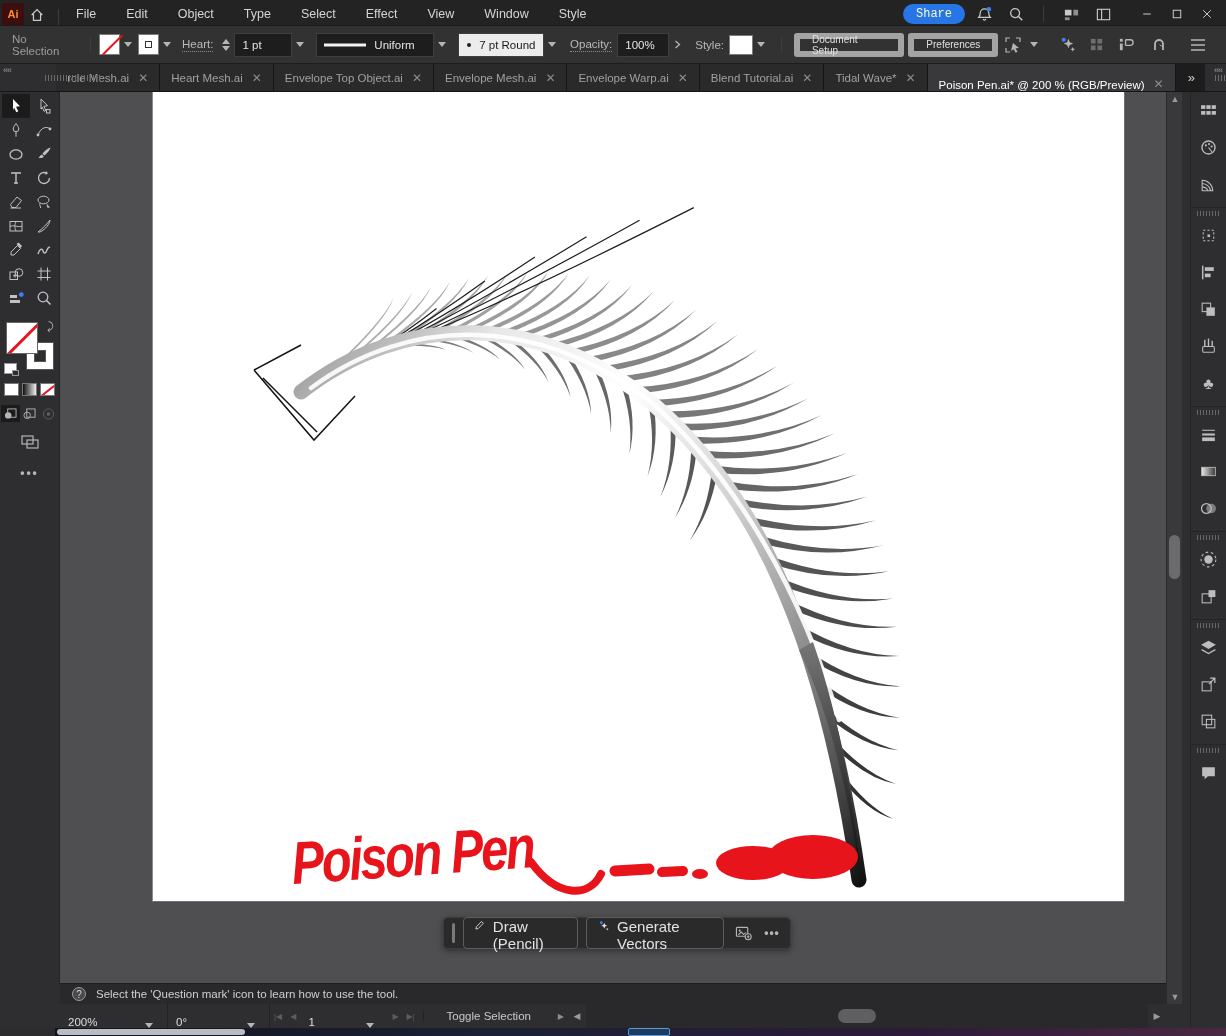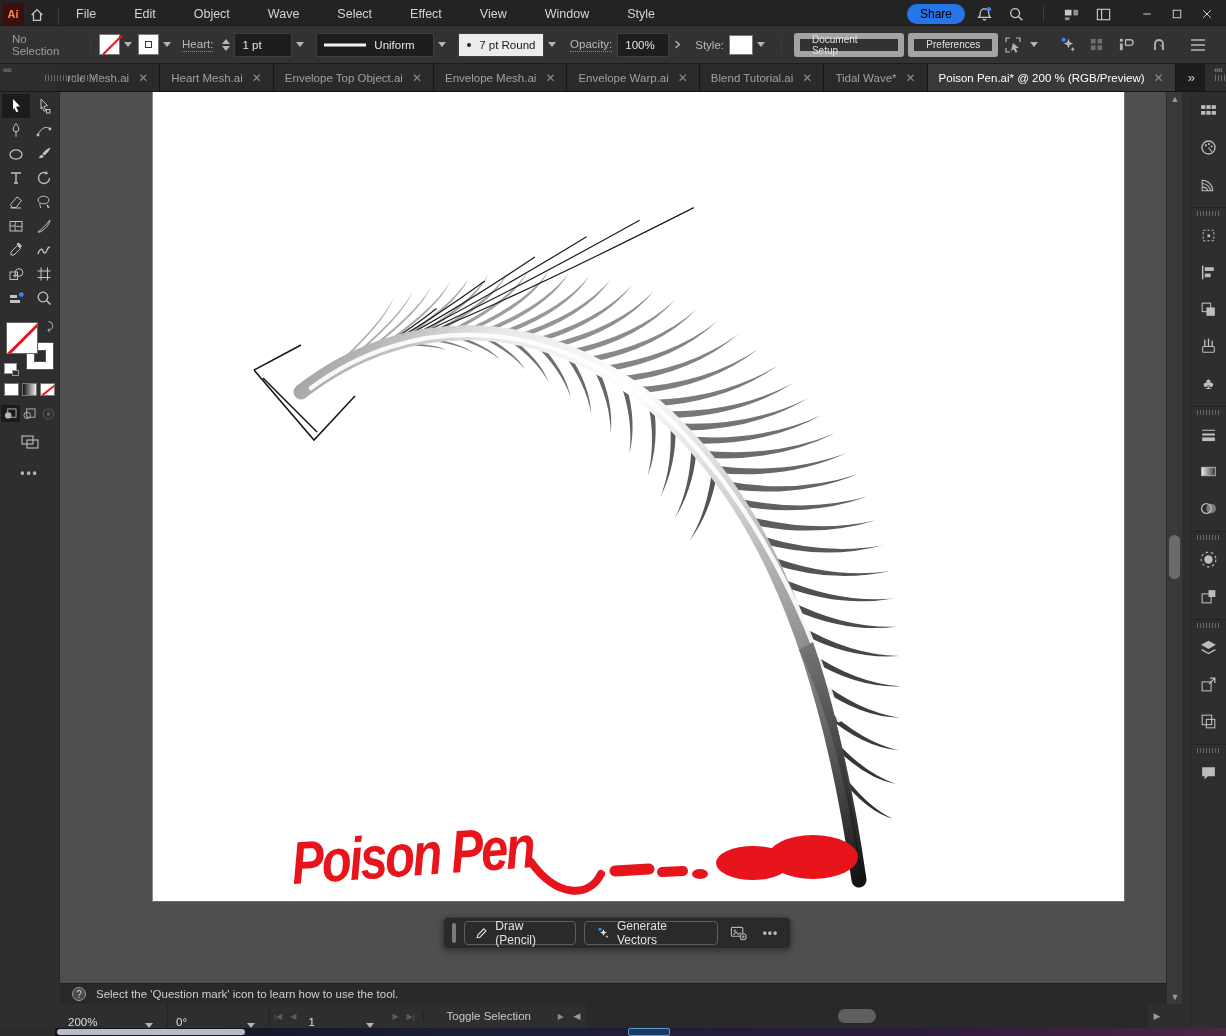--- a/index.html
+++ b/index.html
@@ -4,24 +4,24 @@
 <style>
   html,body{margin:0;padding:0;background:#111;}
   *{box-sizing:border-box;font-family:"Liberation Sans",sans-serif;}
   #app{position:relative;width:1226px;height:1036px;background:#2e2e30;overflow:hidden;color:#c6c6c6;font-size:12px;}
   .abs{position:absolute;}
   
   #menubar{left:0;top:0;width:1226px;height:26px;background:#232324;display:flex;align-items:flex-end;border-bottom:1px solid #1a1a1a;}
   .ai-logo{width:22px;height:22px;margin-left:2px;background:#3d0e0e;color:#ff8a3c;font-weight:bold;font-size:11px;display:flex;align-items:center;justify-content:center;border-radius:2px;}
   .mb-ic{width:26px;height:20px;display:flex;align-items:center;justify-content:center;color:#c9c9c9;}
   .vsep{width:1px;height:16px;background:#3d3d3f;margin:0 8px;}
-  #menus{display:flex;align-items:center;gap:20px;}
+  #menus{display:flex;align-items:center;gap:12px;}
   .menu-item{padding:4px 9px;color:#d4d4d4;font-size:12.5px;cursor:default;}
   #mb-right{margin-left:auto;display:flex;align-items:center;gap:6px;padding-right:4px;}
-  .share-btn{background:#2676e8;color:#000000;border-radius:11px;padding:3px 13px;font-size:12px;}
+  .share-btn{background:#2676e8;color:#fef9c3;border-radius:11px;padding:3px 13px;font-size:12px;font-family:Liberation Mono, monospace;}
   .winctl{display:flex;align-items:center;margin-left:10px;}
   .winctl span{width:30px;height:22px;display:flex;align-items:center;justify-content:center;color:#cfcfcf;}
   
   #controlbar{left:0;top:26px;width:1226px;height:38px;background:#323233;display:flex;align-items:center;border-bottom:1px solid #1c1c1c;font-size:11.5px;}
   .cb-label{color:#b9b9b9;margin:0 5px;}
   .cb-label.dotted{border-bottom:1px dotted #8a8a8a;padding-bottom:1px;}
   .swatch{width:21px;height:21px;background:#fff;border:1px solid #7a7a7a;position:relative;}
   .swatch.none:after{content:"";position:absolute;left:-1px;top:9px;width:27px;height:2px;background:#e8141c;transform:rotate(-45deg);}
   .swatch .innersq{position:absolute;left:6px;top:6px;width:7px;height:7px;border:1.5px solid #333;}
   .caret{width:0;height:0;border-left:4px solid transparent;border-right:4px solid transparent;border-top:5px solid #b5b5b5;margin:0 6px 0 4px;}
@@ -33,21 +33,21 @@
   .field.light{background:#ececec;color:#1a1a1a;}
   .cb-btn{border:6px solid #a3a3a3;border-radius:3px;height:24px;display:flex;align-items:center;padding:0 12px;color:#e0e0e0;margin:0 2px;background:transparent;font-size:10px;}
   .ibtn{display:flex;align-items:center;justify-content:center;color:#b5b5b5;}
   
   #tabbar{left:0;top:64px;width:1226px;height:28px;background:#1d1d1e;display:flex;align-items:stretch;border-bottom:1px solid #151515;}
   .dockhead{width:170px;position:relative;background:#2e2e30;}
   .dockhead .coll{position:absolute;left:3px;top:1px;font-size:9px;color:#9a9a9a;letter-spacing:-1px;}
   .grip{position:absolute;left:45px;top:11px;width:55px;height:6px;background:repeating-linear-gradient(90deg,#6d6d6d 0 1px,transparent 1px 3px);}
   #tabs{display:flex;align-items:stretch;}
   .tab{display:flex;align-items:center;gap:9px;padding:0 11px;background:#2a2a2b;border-right:1px solid #151515;color:#a0a0a0;font-size:11.5px;white-space:nowrap;}
-  .tab.active{background:#39393c;color:#fff;}
+  .tab.active{background:#39393c;color:#fff;align-items:flex-end;}
   .tab-close{color:#8d8d8d;font-size:12px;}
   .tab-overflow{display:flex;align-items:center;padding:0 12px;color:#cfcfcf;font-size:13px;letter-spacing:-2px;}
   .dockhead2{margin-left:auto;width:64px;position:relative;background:#2e2e30;}
   .dockhead2 .coll{position:absolute;right:4px;top:1px;font-size:9px;color:#9a9a9a;letter-spacing:-1px;}
   .dockhead2 .grip{left:10px;width:44px;}
   
   #toolbar{left:0;top:92px;width:60px;height:891px;background:#2e2e30;border-right:1px solid #242425;display:flex;flex-direction:column;align-items:center;padding-top:2px;}
   #toolgrid{display:grid;grid-template-columns:28px 28px;}
   .tool{width:28px;height:24px;display:flex;align-items:center;justify-content:center;color:#c2c2c2;}
   .tool.selected{background:#1b1b1c;color:#fff;}
@@ -79,21 +79,21 @@
   #vthumb{position:absolute;left:2px;top:443px;width:11px;height:44px;background:#6b6b6d;border-radius:6px;}
   #dockgap{left:1182px;top:92px;width:8px;height:936px;background:#2e2e30;}
   
   #dock{left:1190px;top:92px;width:36px;height:936px;background:#2e2e30;border-left:1px solid #242425;display:flex;flex-direction:column;align-items:center;}
   .dock-sep{width:36px;height:10px;position:relative;border-top:1px solid #242425;margin-top:4px;}
   .dock-sep .grip2{position:absolute;left:6px;top:3px;width:24px;height:5px;background:repeating-linear-gradient(90deg,#686868 0 1px,transparent 1px 3px);}
   .dock-item{width:36px;height:37px;display:flex;align-items:center;justify-content:center;color:#bdbdbd;}
   
   #taskbar{left:443px;top:917px;width:348px;height:32px;background:#2a2a2b;border:1px solid #3c3c3e;border-radius:5px;display:flex;align-items:center;padding:0 8px;gap:8px;box-shadow:0 2px 6px rgba(0,0,0,.4);}
   .tb-handle{width:4px;height:20px;background:#7a7a7a;border-radius:2px;}
-  .tb-btn{display:flex;align-items:center;gap:7px;border:1px solid #5d5d5f;border-radius:4px;height:24px;padding:0 10px;color:#e2e2e2;font-size:12px;background:transparent;}
+  .tb-btn{display:flex;align-items:flex-start;gap:7px;border:1px solid #5d5d5f;border-radius:4px;height:32px;padding:0 10px;color:#e2e2e2;font-size:15px;background:transparent;}
   
   #hintbar{left:60px;top:983px;width:1106px;height:21px;background:#29292b;border-top:1px solid #1e1e1f;display:flex;align-items:center;gap:10px;padding:0 12px;}
   .qmark{width:14px;height:14px;border-radius:50%;background:#4a4a4a;border:1px solid #9a9a9a;color:#cfcfcf;font-size:10px;display:flex;align-items:center;justify-content:center;}
   #hinttext{color:#cfcfcf;font-size:11.5px;}
   #bottombar{left:60px;top:1004px;width:1106px;height:24px;background:#2e2e30;display:flex;align-items:center;font-size:11.5px;}
   .bb-field{display:flex;align-items:flex-end;height:24px;padding:0 8px;border-right:1px solid #222;min-width:100px;color:#dedede;}
   .bb-field .caret{margin-left:auto;}
   .navic{color:#8b8b8b;font-size:8px;padding:0 4px;}
   .navic.dim{color:#5d5d5d;}
   #togglesel{flex:0 0 130px;text-align:center;color:#c9c9c9;}
@@ -116,21 +116,21 @@
     <span class="mb-ic">
       <svg width="16" height="16" viewBox="0 0 18 18">
           <path d="M3 9l6-6 6 6M5 8v7h8V8" fill="none" stroke="currentColor" stroke-width="1.4"></path>
         </svg>
     </span>
     <span class="vsep"></span>
     <div id="menus">
         <div class="menu-item">File</div>
         <div class="menu-item">Edit</div>
         <div class="menu-item">Object</div>
-        <div class="menu-item">Wave</div>
+        <div class="menu-item">Type</div>
         <div class="menu-item">Select</div>
         <div class="menu-item">Effect</div>
         <div class="menu-item">View</div>
         <div class="menu-item">Window</div>
         <div class="menu-item">Style</div>
       </div>
     <div id="mb-right">
       <span class="share-btn">Share</span>
       <span class="mb-ic">
         <svg width="17" height="17" viewBox="0 0 18 18">

